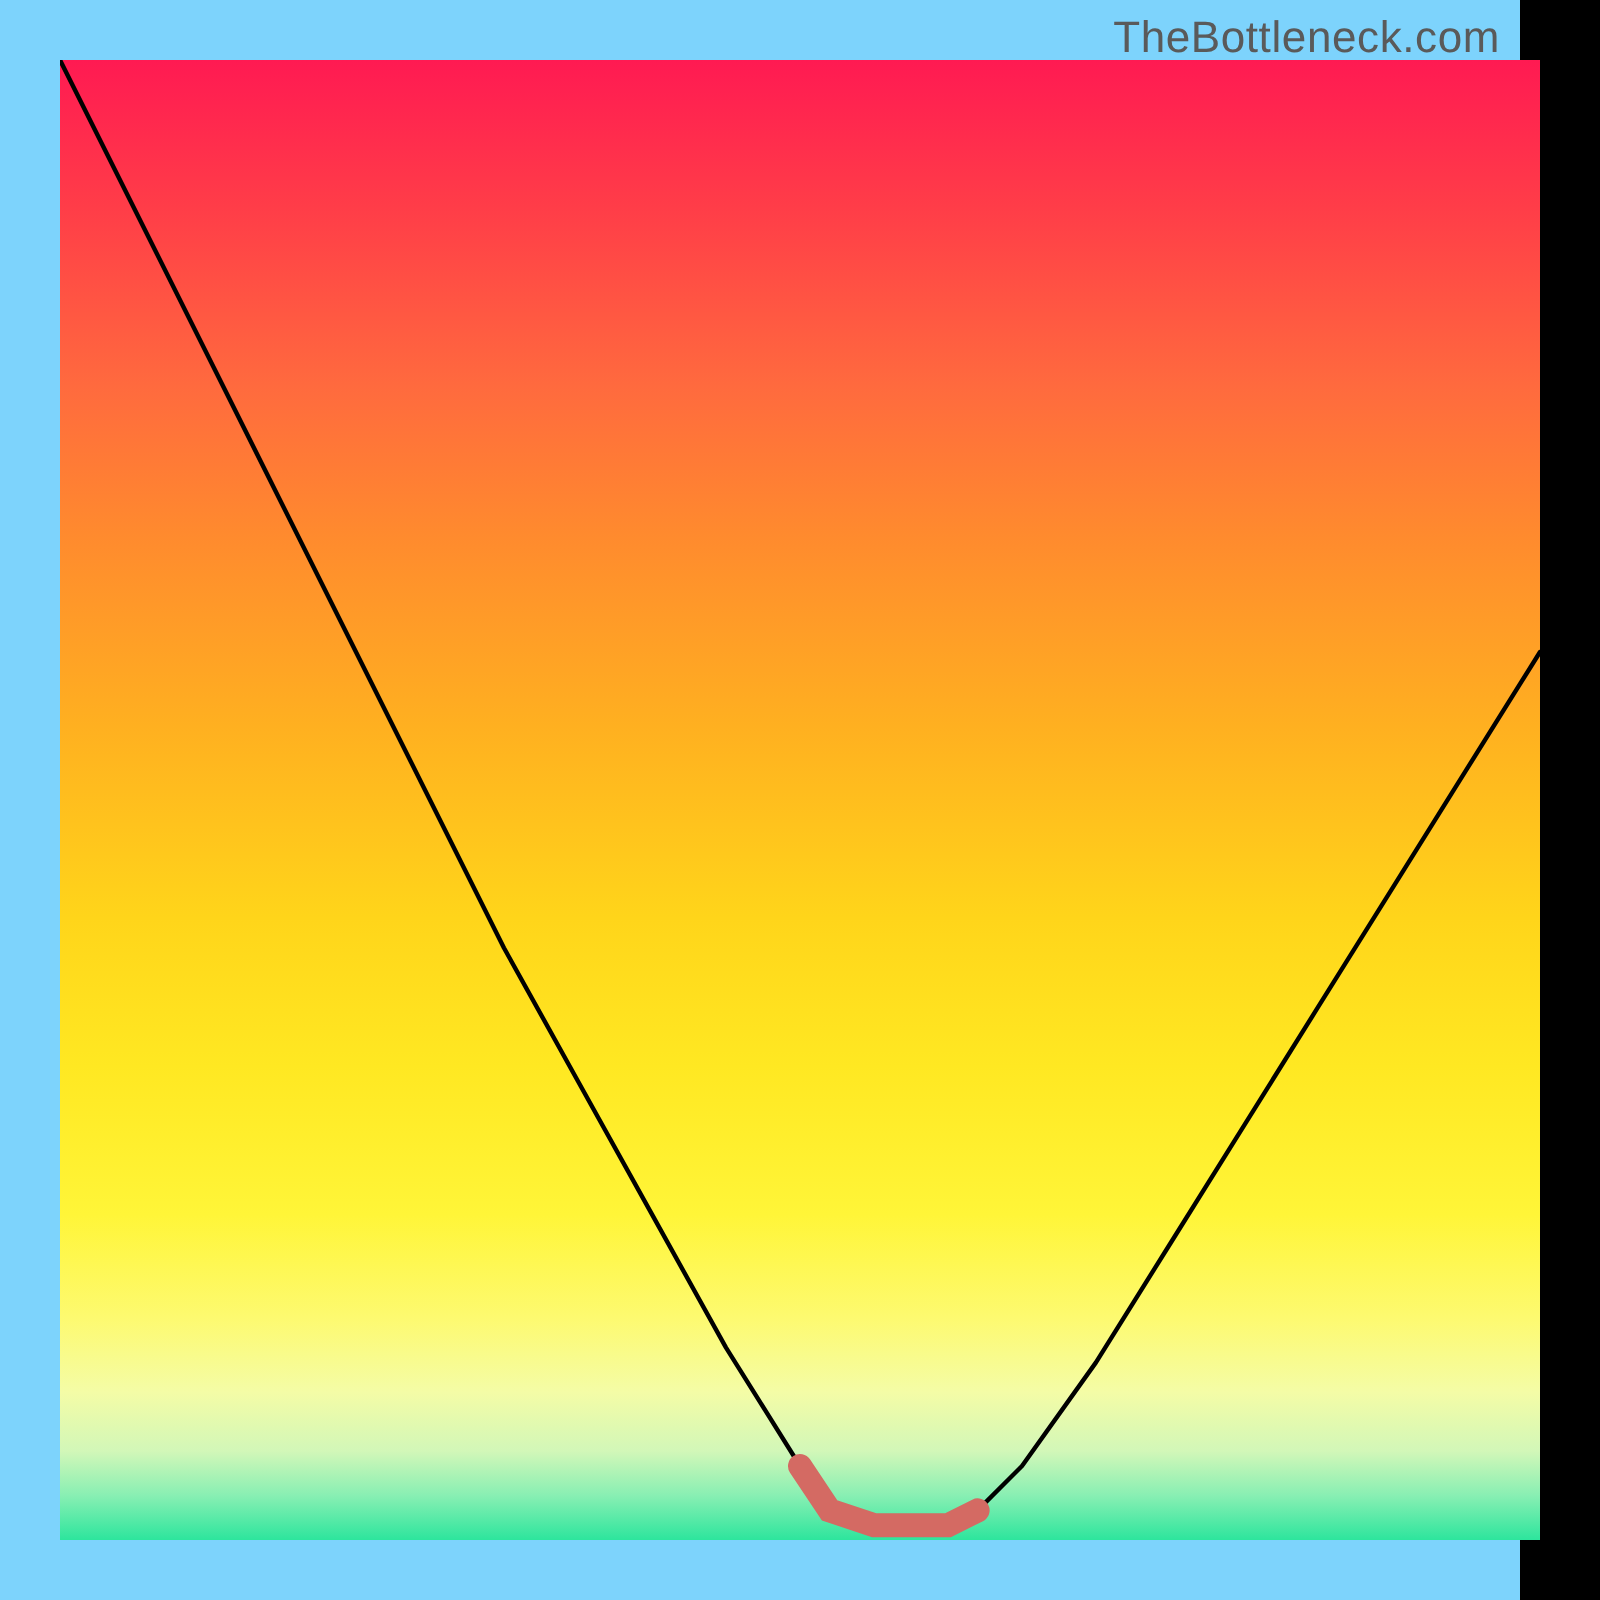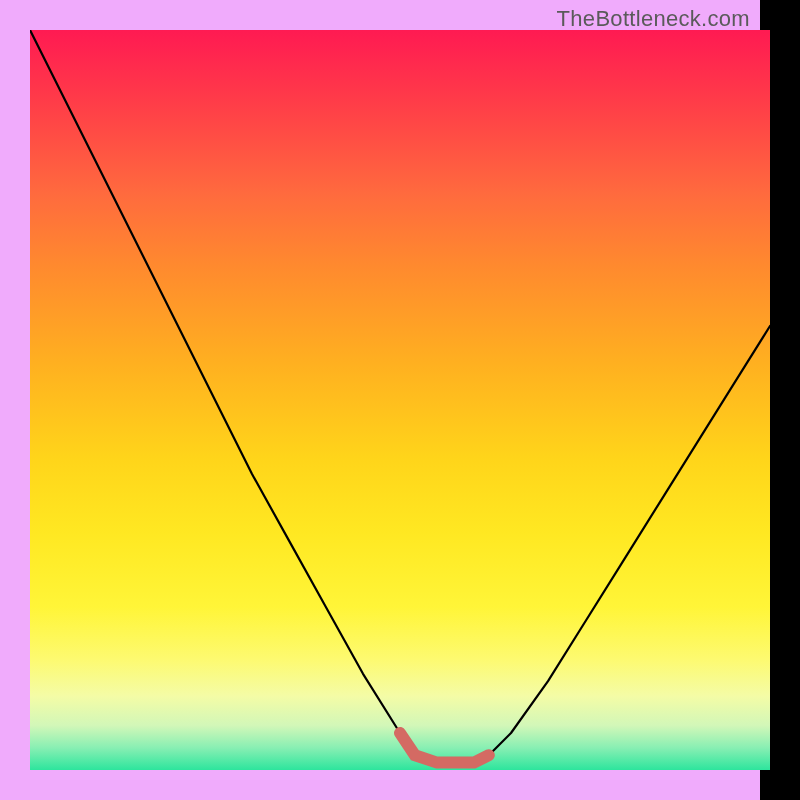--- a/index.html
+++ b/index.html
@@ -8,21 +8,21 @@
     width: 800px;
     height: 800px;
     background: #000;
     overflow: hidden;
     font-family: Arial, Helvetica, sans-serif;
   }
   .frame {
     position: relative;
     width: 760px;
     height: 800px;
-    background: #f0abfc;
+    background: #7dd3fc;
   }
   .watermark {
     position: absolute;
     top: 6px;
     right: 10px;
     color: #5a5a5a;
     font-size: 22px;
     font-weight: 500;
     letter-spacing: 0.3px;
     z-index: 10;

